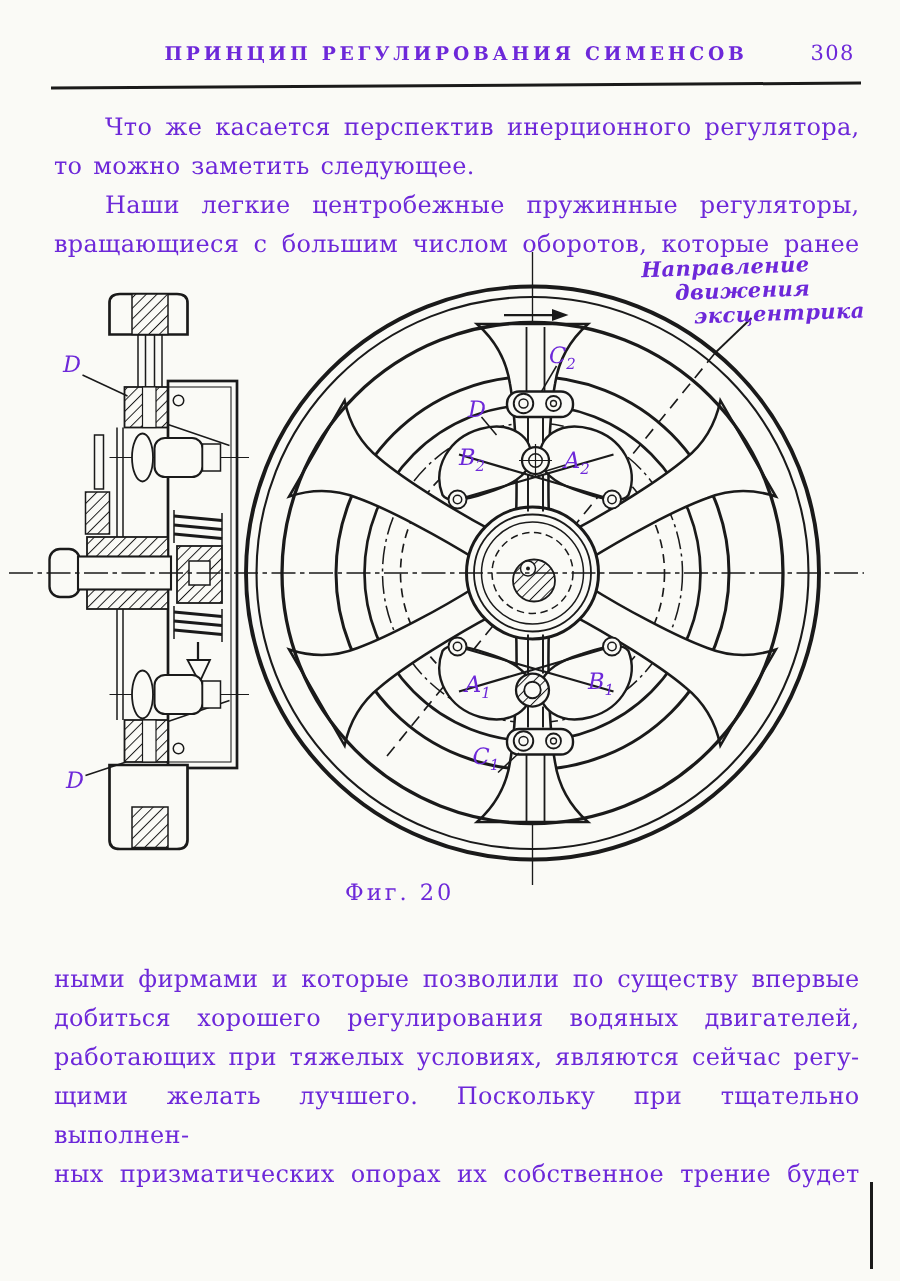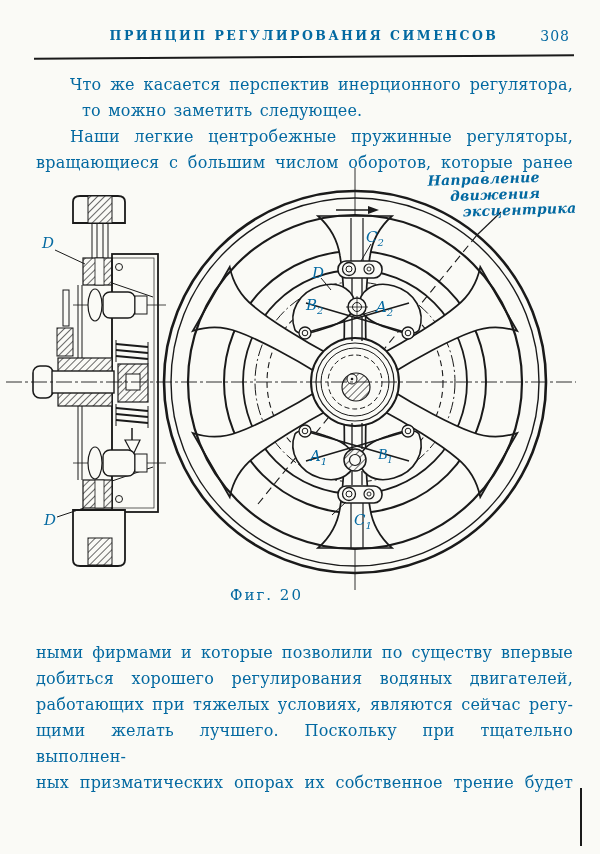--- a/index.html
+++ b/index.html
@@ -1,36 +1,36 @@
 <!DOCTYPE html>
 <html><head>
 <meta charset="utf-8">
 <style>
   html,body{margin:0;padding:0;}
   .page{
     position:relative; width:600px; height:854px;
-    background:#fafaf6; color:#0369a1;
+    background:#fafaf6; color:#6d28d9;
     font-family:"DejaVu Serif", serif;
     overflow:hidden;
   }
   
   .hdr{position:absolute; top:28px; left:36px; width:536px; height:20px;}
   .hdr-title{
     display:block; text-align:center;
     font-size:12.5px; letter-spacing:2.5px; font-weight:bold;
   }
   .hdr-num{position:absolute; right:2px; top:0; font-size:14px; letter-spacing:1px;}
   .hdr-rule{position:absolute; top:56px; left:34px; width:540px; height:2px;
     background:#1a1a1a; transform:rotate(-0.35deg);}
   
   .tblock{position:absolute; left:36px; width:537px; font-size:16px; line-height:26px;}
   .tb-top{top:72px;} .tb-bottom{top:640px;}
   .tline{text-align:justify; text-align-last:justify; letter-spacing:.2px; word-spacing:2px; white-space:nowrap0;}
   .tline.ind{text-indent:34px;}
-  .tline.end{text-align:left; text-align-last:left;margin-left:46px;}
+  .tline.end{text-align:left; text-align-last:left;}
   
   .fig{position:absolute; top:166px; left:0; width:600px; height:462px;}
   .fig svg{position:absolute; top:0; left:0;}
   .plabel{position:absolute; font-style:italic; font-size:15px; line-height:1;}
   .plabel sub{font-size:10px; line-height:1;}
   .dirlabel{position:absolute; left:428px; top:4px; width:160px;
     font-style:italic; font-size:14px; line-height:16px; font-weight:bold;
     transform:rotate(-2deg); letter-spacing:.3px;}
   .dirlabel .l2{margin-left:22px;} .dirlabel .l3{margin-left:34px;}
   .figcaption{position:absolute; left:230px; top:420px; width:140px;
@@ -214,22 +214,22 @@
       <div class="l1">Направление</div>
       <div class="l2">движения</div>
       <div class="l3">эксцентрика</div>
     </div>
 
     <span class="plabel" style="left:366px; top:64px;"><span>C</span><sub>2</sub></span>
     <span class="plabel" style="left:312px; top:100px;"><span>D</span></span>
     <span class="plabel" style="left:306px; top:132px;text-align:center;"><span>B</span><sub>2</sub></span>
     <span class="plabel" style="left:376px; top:134px;"><span>A</span><sub>2</sub></span>
     <span class="plabel" style="left:310px; top:283px;"><span>A</span><sub>1</sub></span>
-    <span class="plabel" style="left:378px; top:281px;font-family:Liberation Serif, serif;"><span>B</span><sub>1</sub></span>
-    <span class="plabel" style="left:315px; top:347px;margin-left:39px;"><span>C</span><sub>1</sub></span>
+    <span class="plabel" style="left:392px; top:281px;"><span>B</span><sub>1</sub></span>
+    <span class="plabel" style="left:315px; top:331px;"><span>C</span><sub>1</sub></span>
     <span class="plabel" style="left:42px; top:70px;"><span>D</span></span>
     <span class="plabel" style="left:44px; top:347px;"><span>D</span></span>
 
     <div class="figcaption">Фиг. 20</div>
   </div>
 
   <div class="tblock tb-bottom">
     <div class="tline">ными фирмами и которые позволили по существу впервые</div>
     <div class="tline">добиться хорошего регулирования водяных двигателей,</div>
     <div class="tline">работающих при тяжелых условиях, являются сейчас регу-</div>

